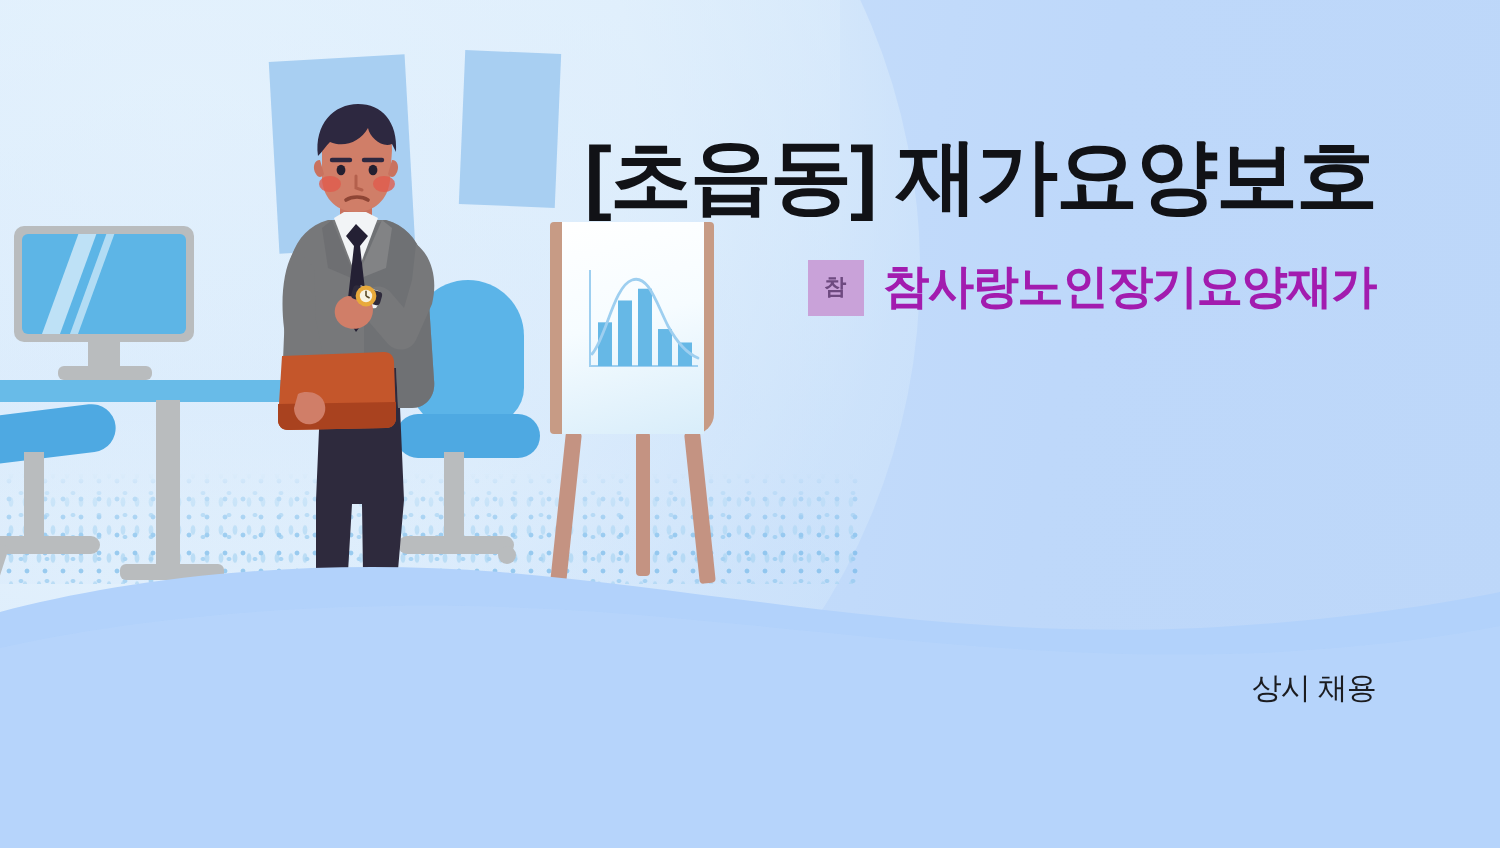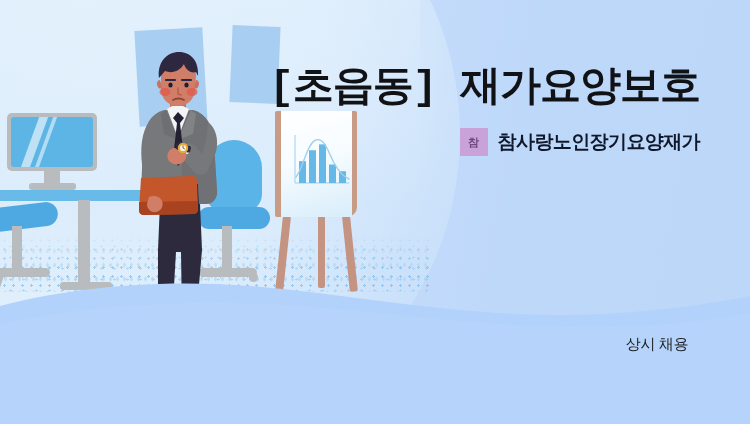--- a/index.html
+++ b/index.html
@@ -119,24 +119,23 @@
   .easel-leg-r { left:342px; top:216px; width:8px; height:76px; transform:rotate(-6deg); transform-origin:top center; }
   .easel-leg-c { left:318px; top:216px; width:7px; height:72px; }
 
   
   .man { position:absolute; left:120px; top:52px; width:120px; height:300px; }
   .man svg { display:block; }
 
   
   .text-col {
     position:absolute;
-    right:50px; top:64px;
+    right:62px; top:64px;
     width:520px;
     text-align:right;
-    font-family:Liberation Mono, monospace;
   }
   .job-title {
     font-size:41px;
     font-weight:bold;
     color:#111216;
     letter-spacing:-1px;
     line-height:1.18;
     white-space:nowrap;
   }
   .company-row {
@@ -151,23 +150,23 @@
     background:#c9a2d9;
     color:#6e4a80;
     font-size:11px;
     font-weight:bold;
     display:flex;
     align-items:center;
     justify-content:center;
     flex:0 0 auto;
   }
   .company-name {
-    font-size:19px;
+    font-size:23px;
     font-weight:bold;
-    color:#0f172a;
+    color:#a21caf;
     letter-spacing:-0.6px;
     white-space:nowrap;
   }
   .hiring-note {
     position:absolute;
     right:62px; top:335px;
     font-size:15px;
     font-weight:normal;
     color:#1b1c20;
     letter-spacing:-0.4px;

